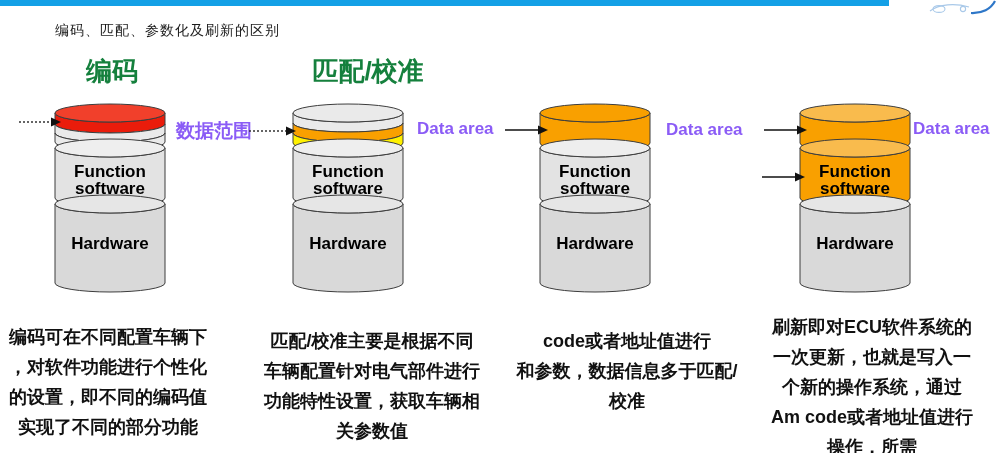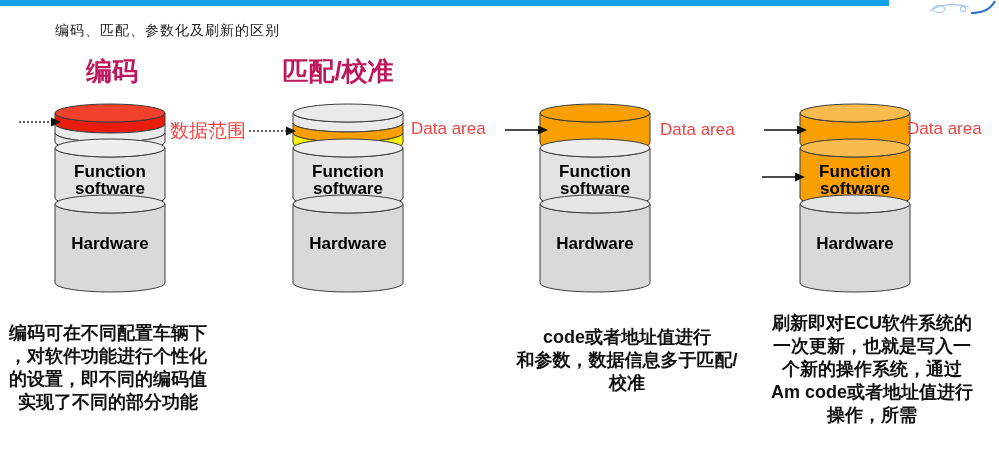--- a/index.html
+++ b/index.html
@@ -3,44 +3,44 @@
 <meta charset="utf-8">
 <style>
   html,body{margin:0;padding:0;background:#fff;}
   .canvas{
     position:relative;width:999px;height:453px;background:#fff;overflow:hidden;
     font-family:"Liberation Sans", sans-serif;
   }
   .top-bar{position:absolute;left:0;top:0;width:889px;height:6px;background:#14A0E6;}
   .logo{position:absolute;left:925px;top:0;width:74px;height:16px;}
   .title{position:absolute;left:55px;top:22px;font-size:14px;color:#1b1b1b;letter-spacing:1px;}
-  .hdr{position:absolute;top:54px;font-size:26px;font-weight:bold;color:#be185d;text-align:center;}
+  .hdr{position:absolute;top:54px;font-size:26px;font-weight:bold;color:#15803d;text-align:center;}
   .h1{left:52px;width:120px;}
-  .h2{left:268px;width:140px;}
+  .h2{left:298px;width:140px;}
   .h3{left:533px;width:130px;}
   .h4{left:795px;width:120px;}
   .cyl{position:absolute;top:100px;width:116px;height:194px;}
   .c1{left:52px;} .c2{left:290px;} .c3{left:537px;} .c4{left:797px;}
   .cyl path,.cyl ellipse{stroke:#3d3d3d;stroke-width:1;stroke-linejoin:round;}
   .grayband{fill:#EAEAEA;}
   .sec{fill:#E3E3E3;} .sec-top{fill:#EEEEEE;}
   .hw{fill:#D9D9D9;} .hw-top{fill:#E6E6E6;}
   .cyl-txt{font-family:"Liberation Sans",sans-serif;font-size:17px;font-weight:bold;fill:#000;text-anchor:middle;stroke:none;}
-  .ann{position:absolute;font-weight:normal;color:#ef4444;white-space:nowrap;}
+  .ann{position:absolute;font-weight:bold;color:#8b5cf6;white-space:nowrap;margin-left:6px;}
   .data-range{left:170px;top:118px;font-size:19px;}
   .da2{left:411px;top:119px;font-size:17px;}
   .da3{left:660px;top:120px;font-size:17px;}
   .da4{left:907px;top:119px;font-size:17px;}
   .arr{position:absolute;width:44px;height:14px;}
   .arr-dot1{left:18px;top:115px;}
   .arr-dot2{left:249px;top:124px;width:48px;}
   .arr-a{left:505px;top:123px;}
   .arr-b{left:764px;top:123px;}
   .arr-c{left:762px;top:170px;}
-  .desc{position:absolute;font-size:18px;font-weight:bold;color:#111;line-height:23px;
+  .desc{position:absolute;font-size:18px;font-weight:bold;color:#111;line-height:30px;
         text-align:center;white-space:pre-line;}
   .d1{left:0px;top:322px;width:216px;}
   .d2{left:250px;top:326px;width:244px;}
   .d3{left:502px;top:326px;width:250px;}
   .d4{left:748px;top:312px;width:248px;}
 </style>
 </head>
 <body>
 
 <div class="canvas">
@@ -141,20 +141,24 @@
 
   <svg class="arr arr-c" viewBox="0 0 44 14">
     <line x1="0" y1="7" x2="33" y2="7" stroke="#111" stroke-width="1.6"></line>
     <polygon points="33,2.5 43,7 33,11.5" fill="#111"></polygon>
   </svg>
 
   <div class="desc d1">编码可在不同配置车辆下
 ，对软件功能进行个性化
 的设置，即不同的编码值
 实现了不同的部分功能</div>
+  <div class="desc d2">匹配/校准主要是根据不同
+车辆配置针对电气部件进行
+功能特性设置，获取车辆相
+关参数值</div>
   <div class="desc d3">code或者地址值进行
 和参数，数据信息多于匹配/
 校准</div>
   <div class="desc d4">刷新即对ECU软件系统的
 一次更新，也就是写入一
 个新的操作系统，通过
 Am code或者地址值进行
 操作，所需</div>
 
 </div>

